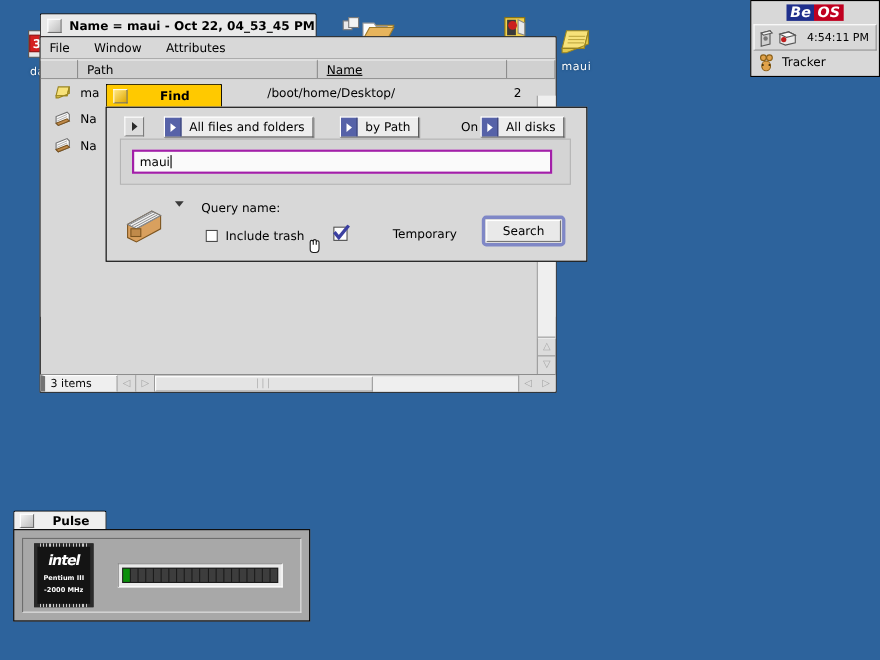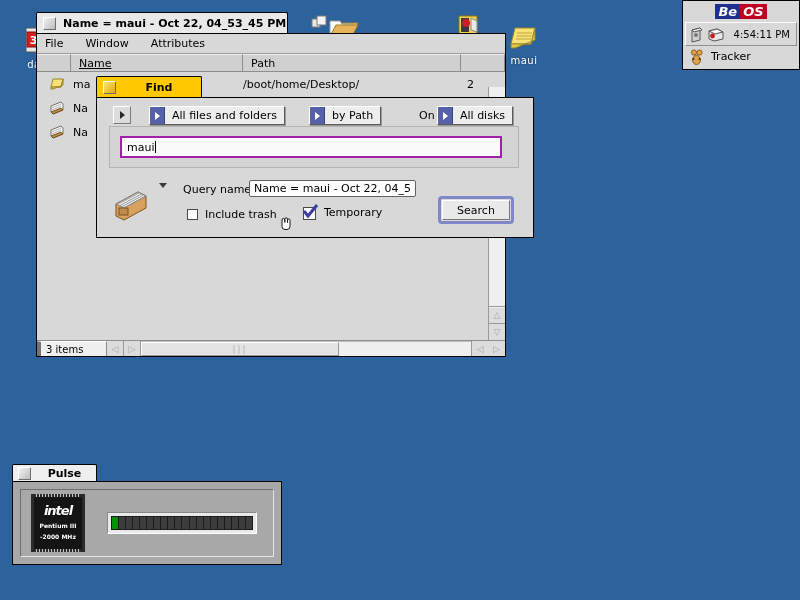--- a/index.html
+++ b/index.html
@@ -192,25 +192,25 @@
   <div class="win-frame" style="height:324px;position:relative;">
 
     <div class="menubar">
       <span>File</span>
       <span>Window</span>
       <span>Attributes</span>
     </div>
 
     <div class="colhdr">
       <div class="c" style="width:34px;"></div>
+      <div class="c" style="width:218px;">
+        <span>Path</span>
+      </div>
       <div class="c" style="width:172px;">
         <u>Name</u>
-      </div>
-      <div class="c" style="width:218px;">
-        <span>Path</span>
       </div>
       <div class="c" style="flex:1;"></div>
     </div>
 
     <div class="listarea">
       <div class="frow" style="position:relative;">
         <svg width="17" height="16" viewBox="0 0 17 16">
           <polygon points="2,11 4,3 14,3 12,11" fill="#f7e27a" stroke="#9a8520"></polygon>
           <polygon points="2,11 12,11 14,3 14,9 4,13 2,13" fill="#e3c94e" stroke="#9a8520"></polygon>
         </svg>
@@ -330,30 +330,27 @@
           <path d="M13 21.8 L34 10.6"></path>
         </g>
         <rect x="8" y="22" width="9" height="7" fill="#c08a4a" stroke="#7d5520"></rect>
       </svg>
     </div>
 
     <div class="abs" style="left:62px;top:90px;">
       <span class="tri-d"></span>
     </div>
     <div class="abs" style="left:86px;top:85px;font-size:11px;">Query name:</div>
-    <div class="abs" style="left:152px;top:82px;">
-      <span class="qname-field">Name = maui - Oct 22, 04_5</span>
-    </div>
 
     <div class="abs" style="left:90px;top:110px;display:flex;align-items:center;">
       <span class="cbox"></span>
       <span style="margin-left:7px;font-size:11px;">Include trash</span>
     </div>
 
-    <div class="abs" style="left:206px;top:108px;display:flex;align-items:center;">
+    <div class="abs" style="left:206px;top:108px;display:flex;align-items:center;gap:33px;">
       <span style="position:relative;display:inline-block;width:13px;height:13px;">
         <span class="cbox" style="width:13px;height:13px;"></span>
         <svg width="17" height="15" viewBox="0 0 17 15" style="position:absolute;left:-1px;top:-2px;">
           <polyline points="2,7 6,12 15,1" fill="none" stroke="#3b3fa0" stroke-width="3"></polyline>
         </svg>
       </span>
       <span style="margin-left:8px;font-size:11px;">Temporary</span>
     </div>
 
     <div class="btn-default" style="left:341px;top:98px;width:76px;height:28px;">

